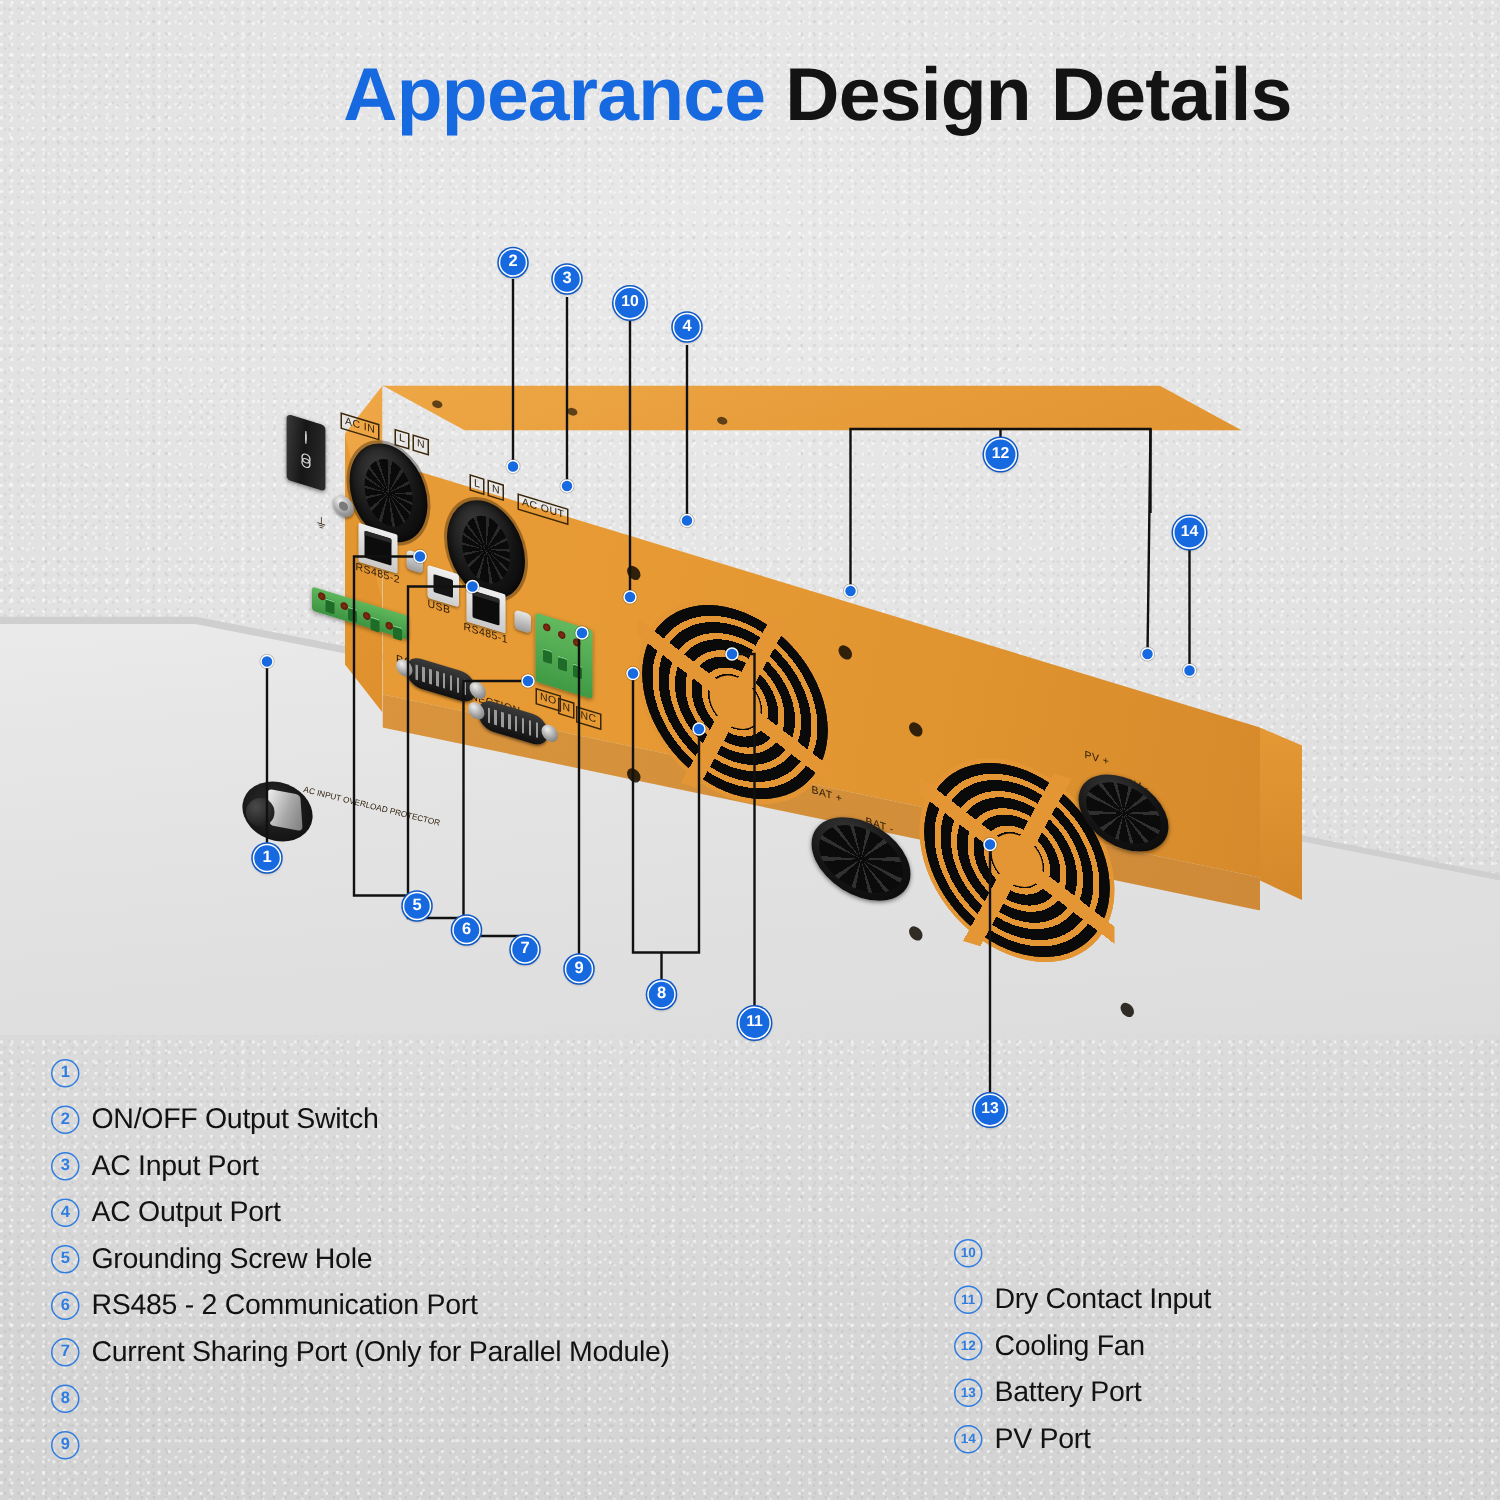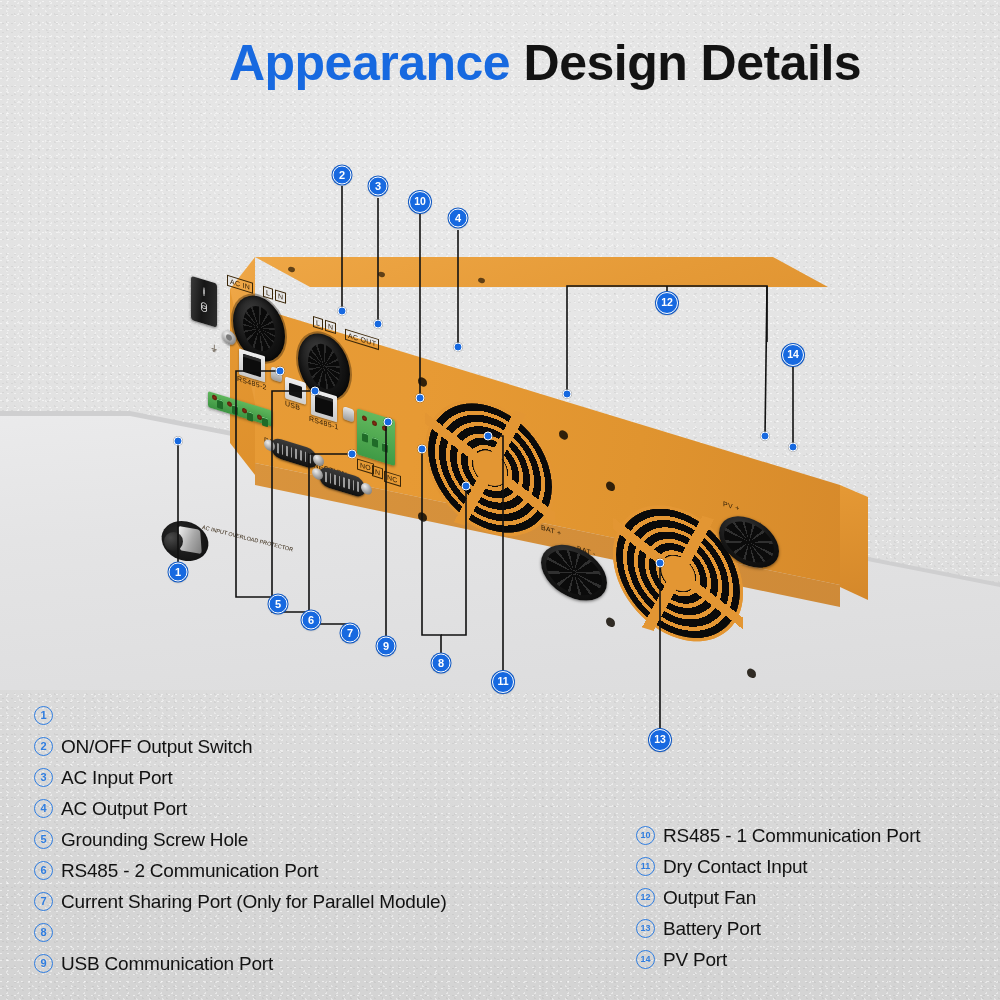--- a/index.html
+++ b/index.html
@@ -516,35 +516,33 @@
       </div>
     <div class="row">
         <div class="num">7</div>
         <div class="txt">Current Sharing Port (Only for Parallel Module)</div>
       </div>
     <div class="row">
         <div class="num">8</div>
       </div>
     <div class="row">
         <div class="num">9</div>
-        <div class="txt">USB Communication Port</div>
       </div>
   </div>
   <div class="col colR">
     <div class="row">
         <div class="num two">10</div>
-        <div class="txt">RS485 - 1 Communication Port</div>
       </div>
     <div class="row">
         <div class="num two">11</div>
         <div class="txt">Dry Contact Input</div>
       </div>
     <div class="row">
         <div class="num two">12</div>
-        <div class="txt">Output Fan</div>
+        <div class="txt">Cooling Fan</div>
       </div>
     <div class="row">
         <div class="num two">13</div>
         <div class="txt">Battery Port</div>
       </div>
     <div class="row">
         <div class="num two">14</div>
         <div class="txt">PV Port</div>
       </div>
   </div>

